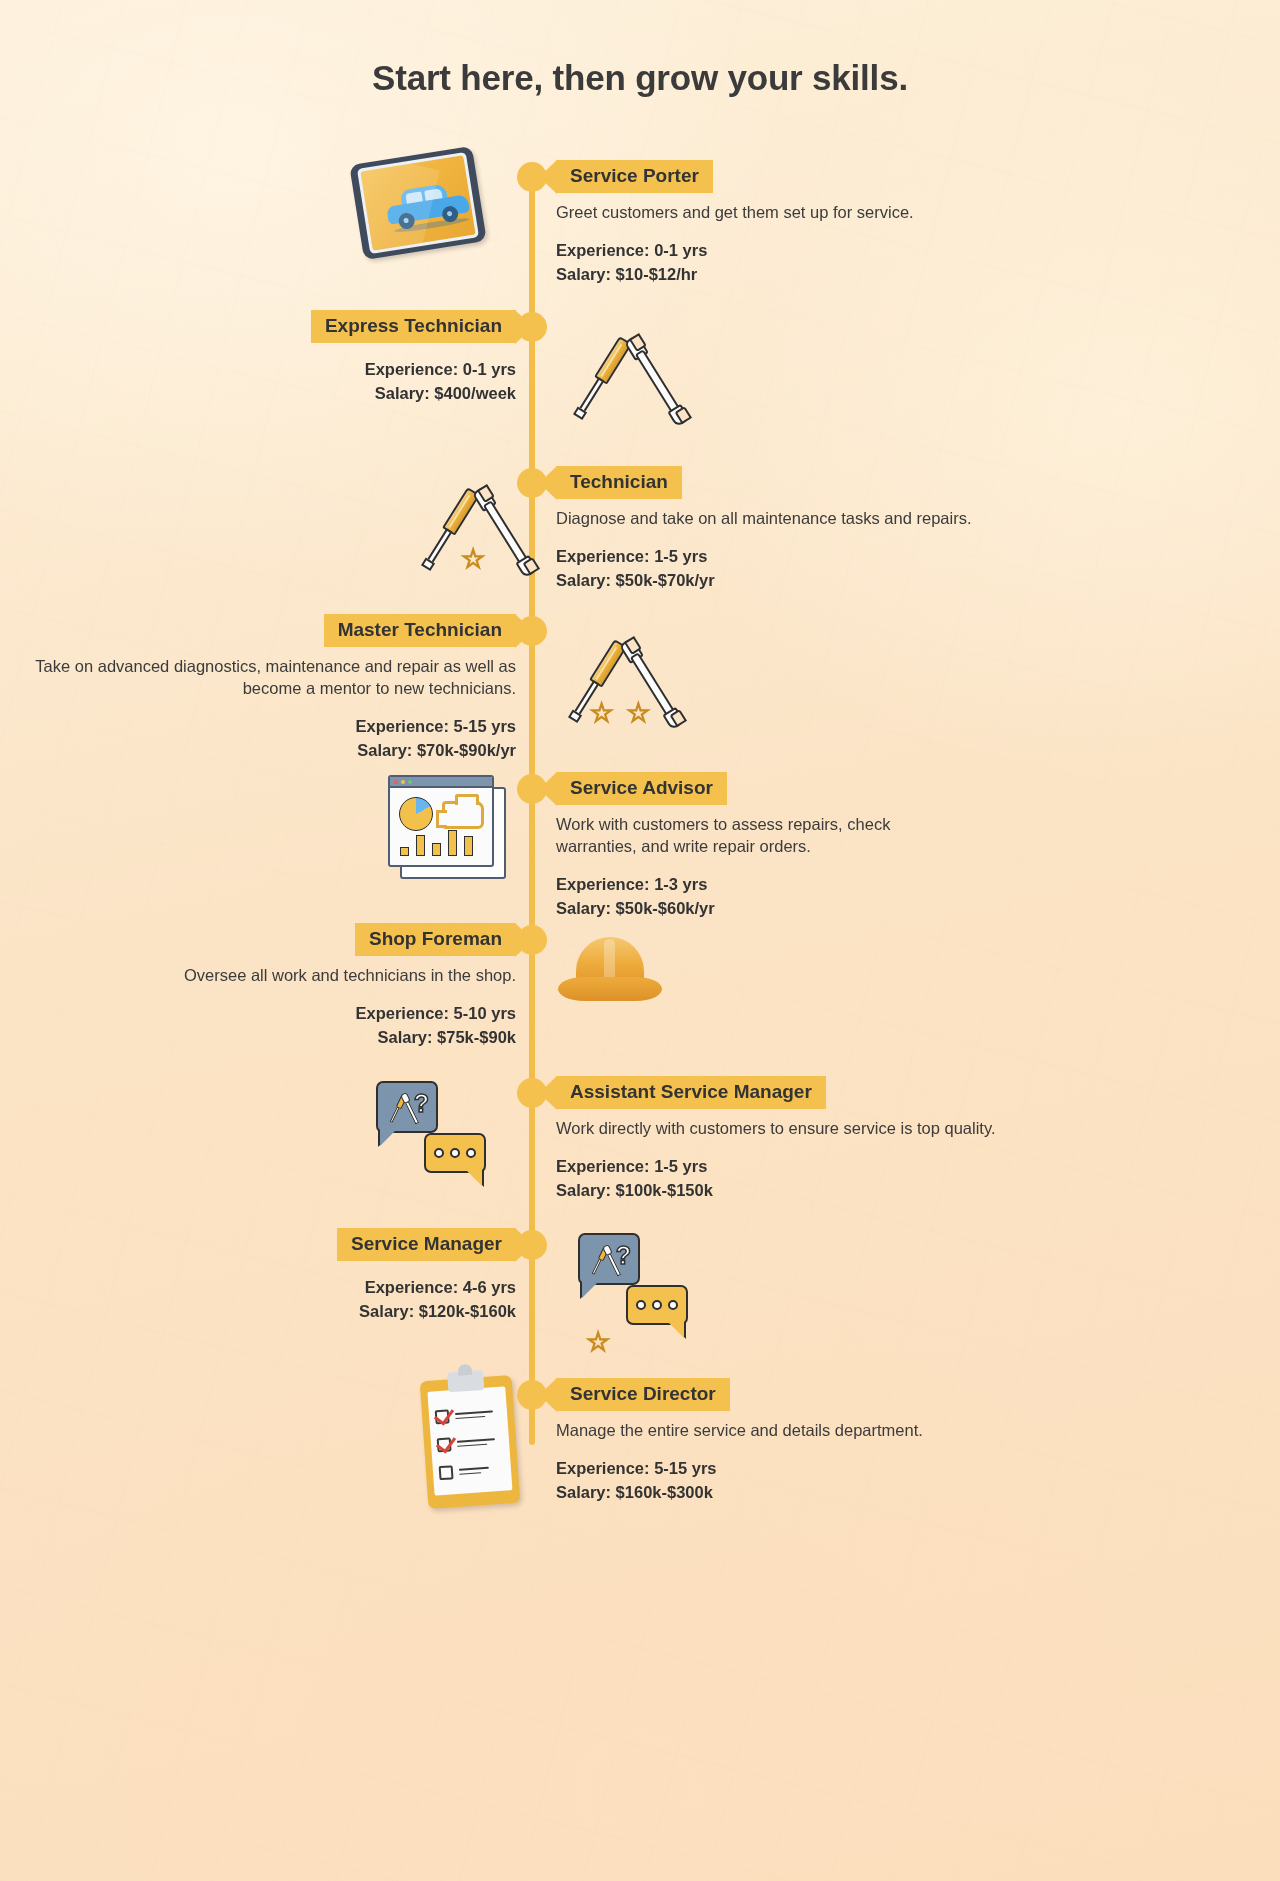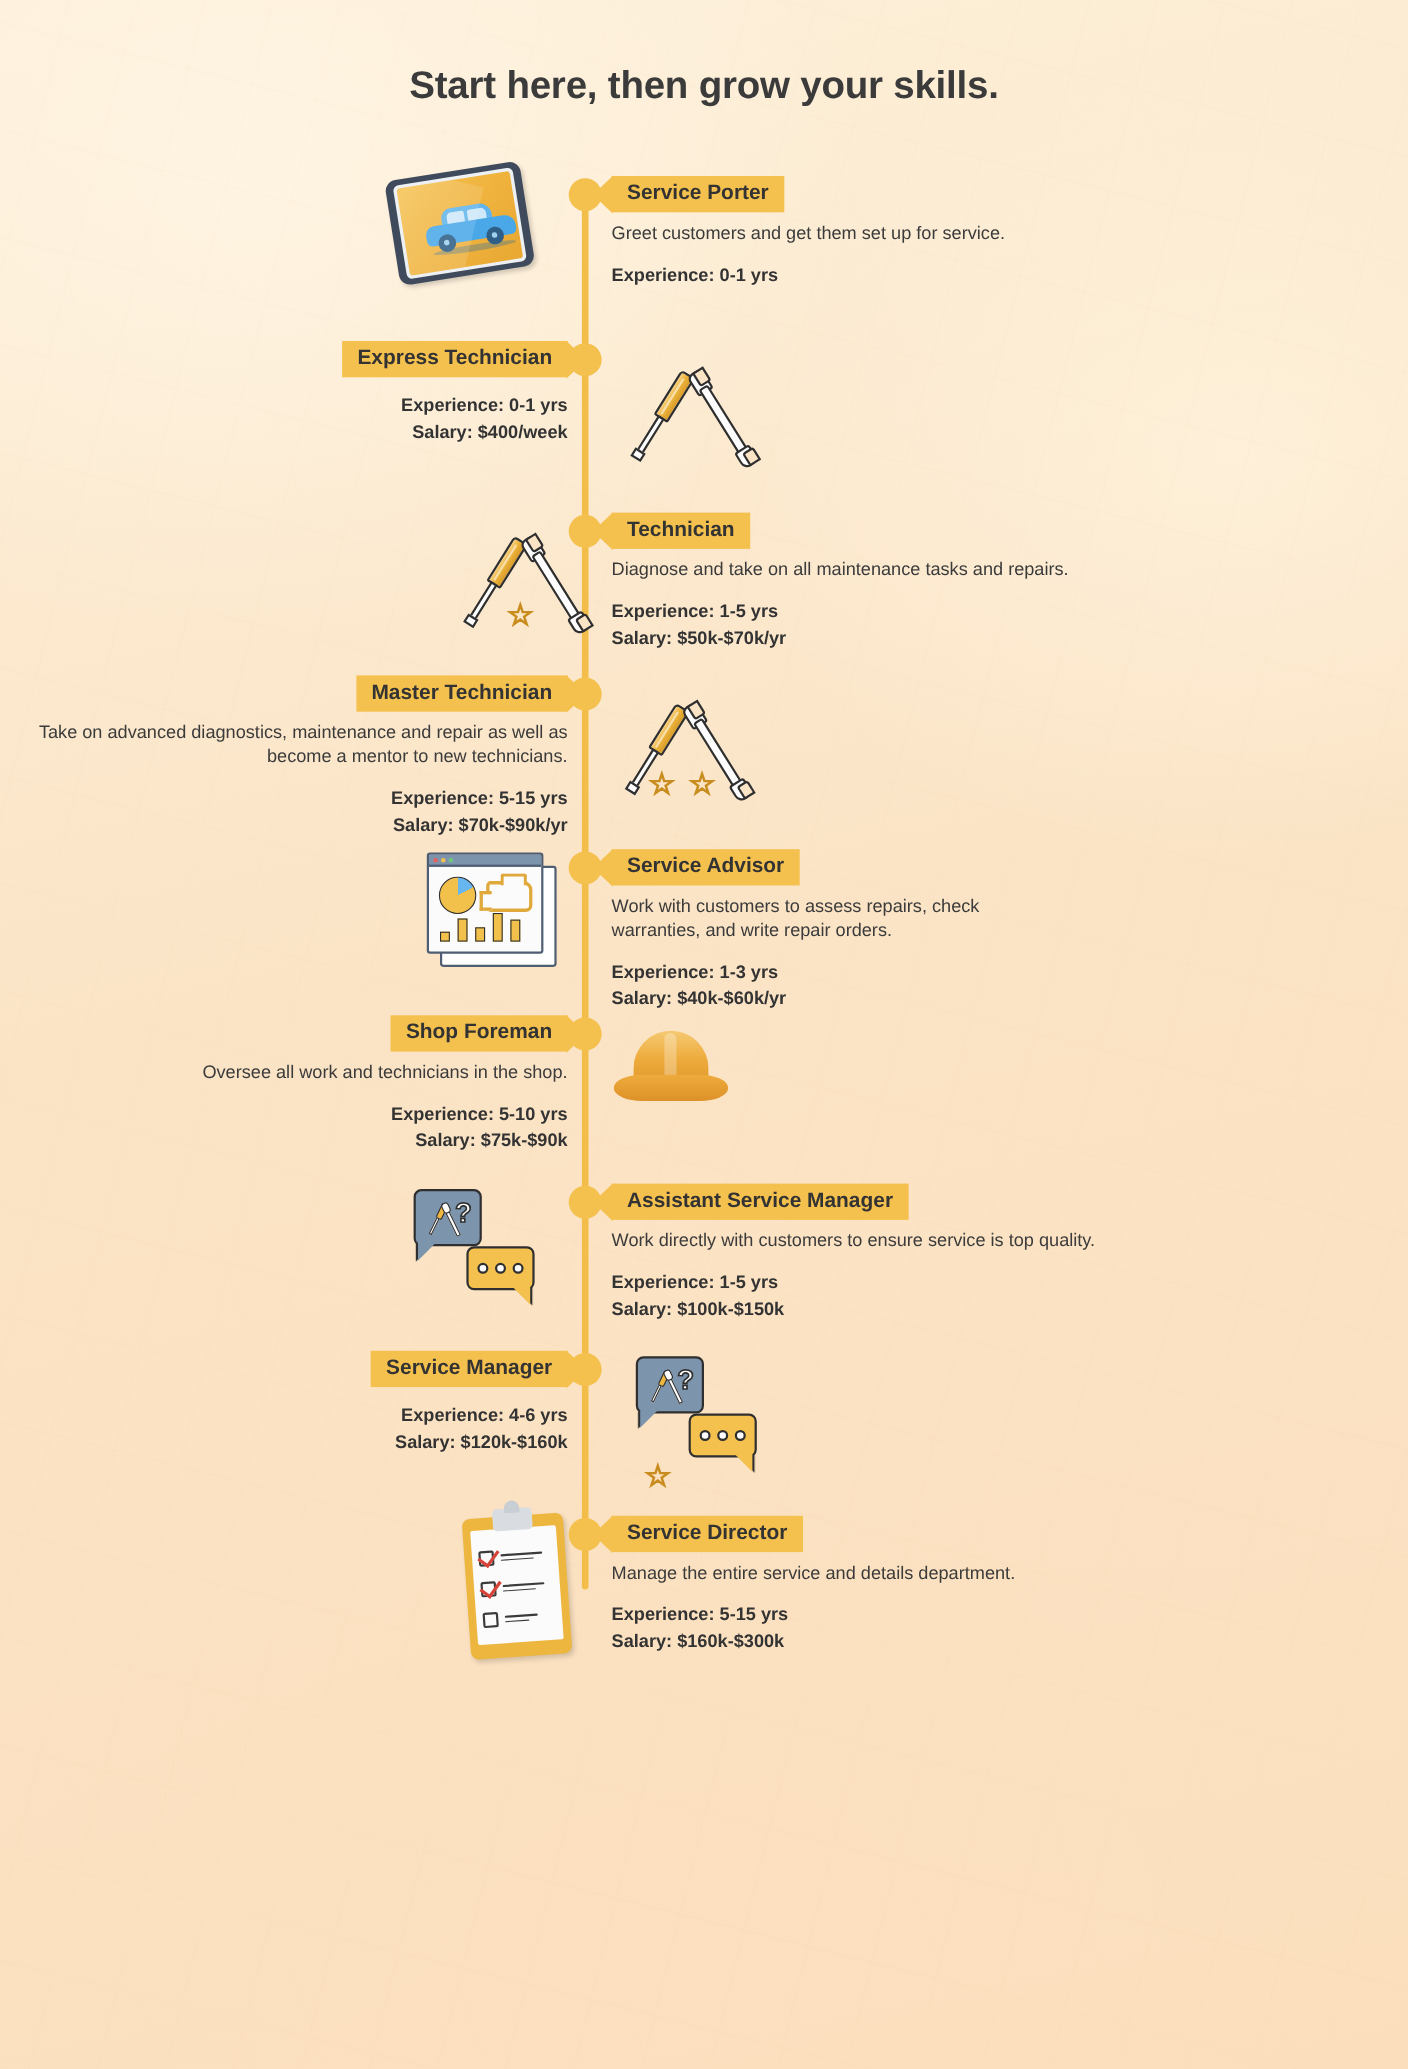--- a/index.html
+++ b/index.html
@@ -389,20 +389,21 @@
       </div>
     </div>
           </div>
         </div>
       </div>
   </div>
   <div class="side-right">
     <div class="badge arrow-left">Service Porter</div>
     <div class="desc">Greet customers and get them set up for service.</div>
     <div class="meta first">Experience: 0-1 yrs</div>
+    <div class="meta">Salary: $10-$12/hr</div>
   </div>
 </div>
 
 <div class="node-dot" style="top:312px"></div>
 <div class="row" style="top:310px">
   <div class="icon-box" style="left:570px; top:15px;">
     <div class="tools">
       <div class="screwdriver">
           <div class="sd-handle"></div>
           <div class="sd-shaft"></div>
@@ -497,21 +498,21 @@
             <i style="height:26px"></i>
             <i style="height:20px"></i>
         </div>
       </div>
     </div>
   </div>
   <div class="side-right">
     <div class="badge arrow-left">Service Advisor</div>
     <div class="desc" style="max-width:370px">Work with customers to assess repairs, check warranties, and write repair orders.</div>
     <div class="meta first">Experience: 1-3 yrs</div>
-    <div class="meta">Salary: $40k-$60k/yr</div>
+    <div class="meta">Salary: $50k-$60k/yr</div>
   </div>
 </div>
 
 <div class="node-dot" style="top:925px"></div>
 <div class="row" style="top:923px">
   <div class="icon-box" style="left:558px; top:14px;">
     <div class="hat">
       <div class="hat-dome"></div>
         <div class="hat-ridge"></div>
         <div class="hat-brim"></div>

